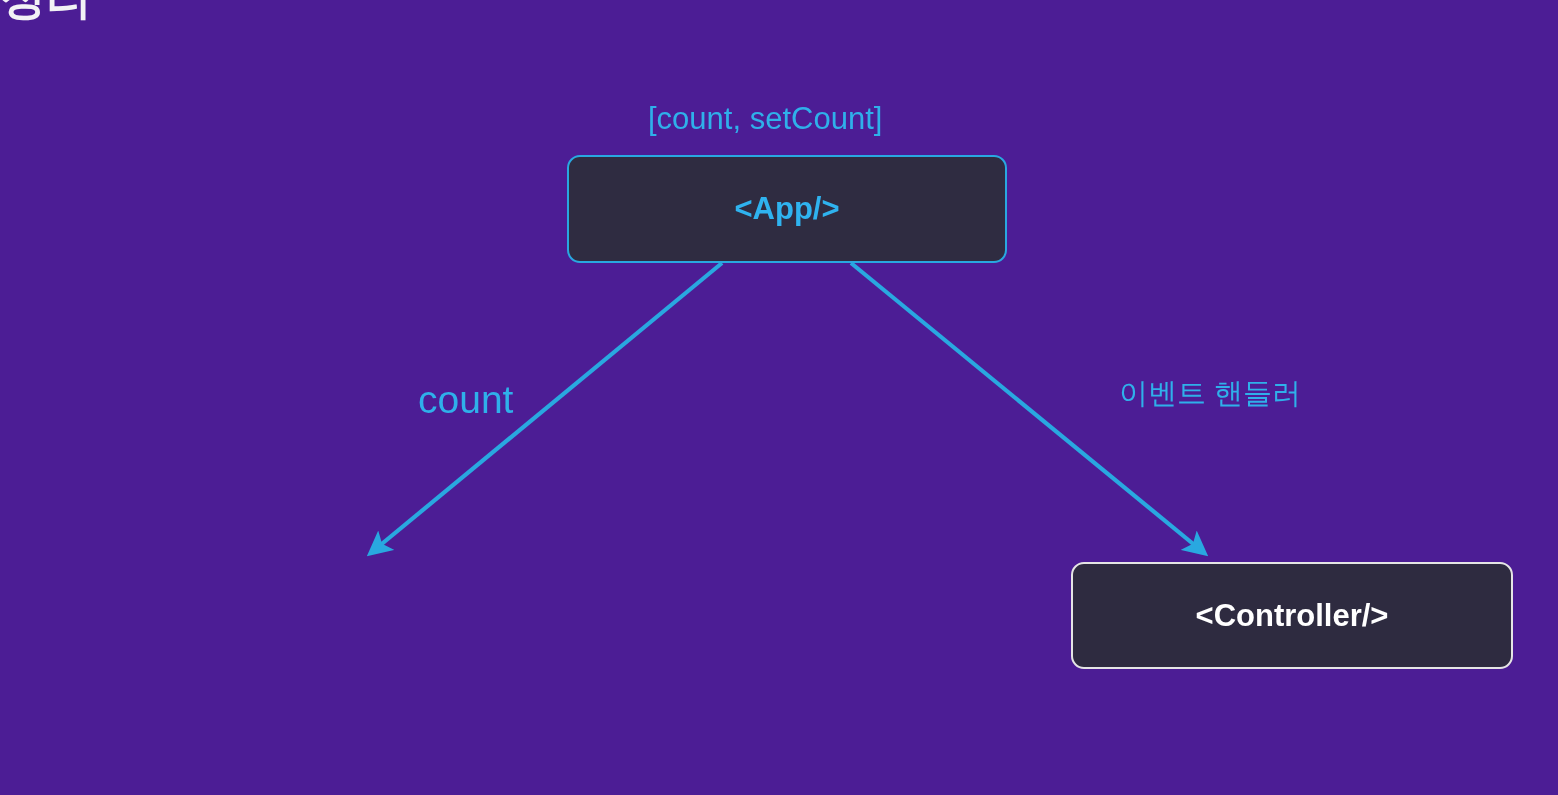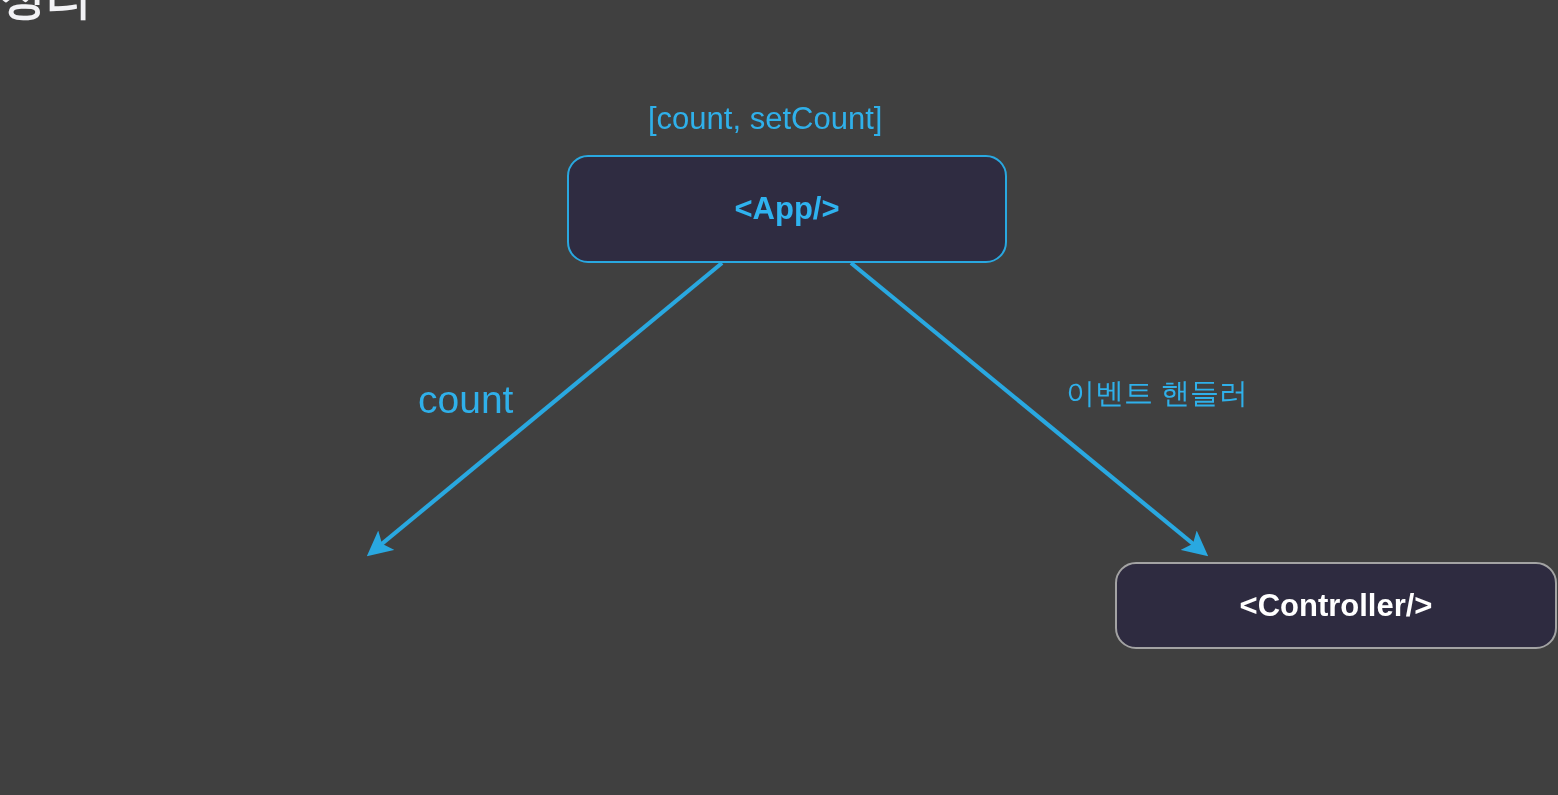--- a/index.html
+++ b/index.html
@@ -4,21 +4,21 @@
 <style>
   html, body {
     margin: 0;
     padding: 0;
     background: #1b1b2e;
   }
   #canvas {
     position: relative;
     width: 1558px;
     height: 795px;
-    background: #404040;
+    background: #4c1d95;
     overflow: hidden;
     font-family: "Liberation Sans", "DejaVu Sans", sans-serif;
   }
 
   
   #page-title {
     position: absolute;
     left: 0px;
     top: -26px;
     font-size: 46px;
@@ -35,21 +35,21 @@
     left: 0;
     top: 0;
     width: 1558px;
     height: 795px;
   }
 
   
   .node {
     position: absolute;
     box-sizing: border-box;
-    border-radius: 21px;
+    border-radius: 13px;
     display: flex;
     align-items: center;
     justify-content: center;
     background: #2e2b40;
   }
   .node-label {
     font-size: 31px;
     font-weight: 700;
     white-space: nowrap;
   }
@@ -68,25 +68,25 @@
     left: 67px;
     top: 562px;
     width: 442px;
     height: 107px;
     border: 2px solid #6e6b83;
     background: #2e2b40;
   }
   #node-viewer .node-label { color: #ffffff; }
 
   #node-controller {
-    left: 1115px;
+    left: 1071px;
     top: 562px;
     width: 442px;
-    height: 87px;
-    border: 2px solid #a3a3a3;
+    height: 107px;
+    border: 2px solid #e5e5e5;
     background: #2e2b40;
   }
   #node-controller .node-label { color: #ffffff; }
 
   
   .edge-label {
     position: absolute;
     color: #2fb0ea;
     white-space: nowrap;
     line-height: 1;
@@ -97,21 +97,21 @@
     font-size: 31px;
     font-weight: 400;
   }
   #label-left-edge {
     left: 418px;
     top: 380px;
     font-size: 39px;
     font-weight: 400;
   }
   #label-right-edge {
-    left: 1066px;
+    left: 1119px;
     top: 379px;
     font-size: 29px;
     font-weight: 400;
   }
 </style>
 </head>
 <body>
 
 <div id="canvas">
 

